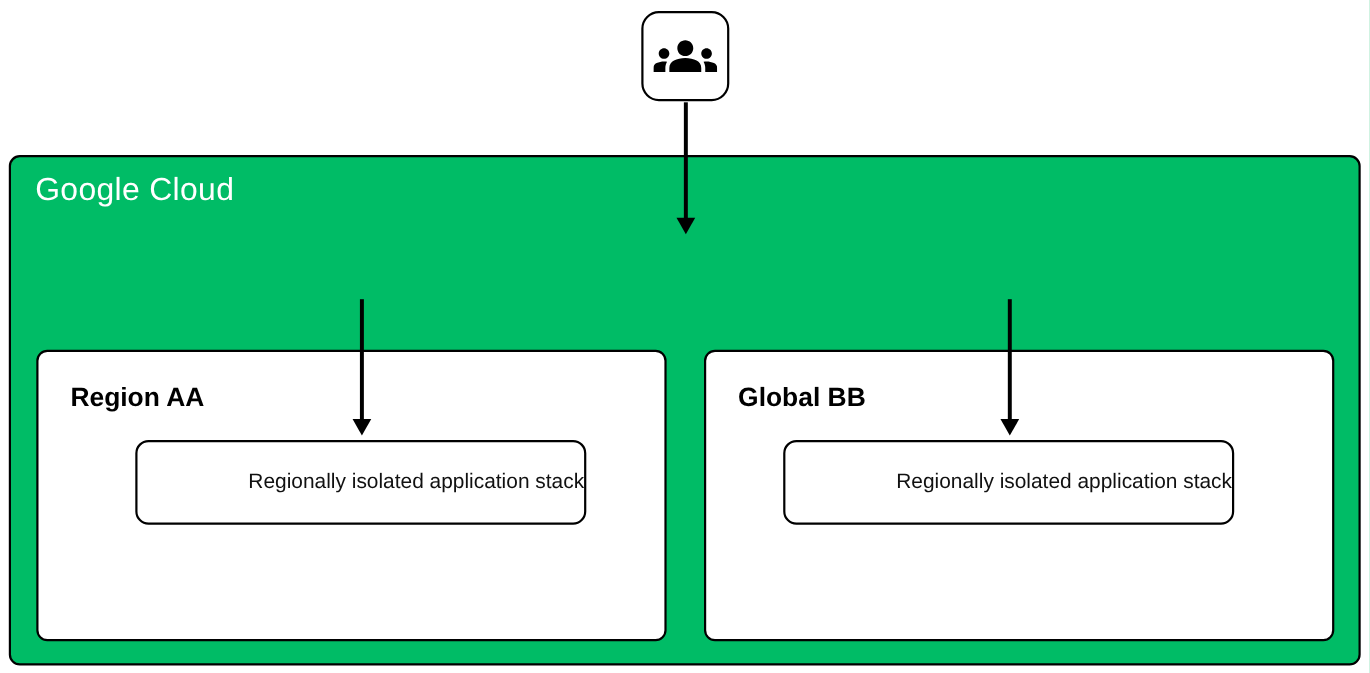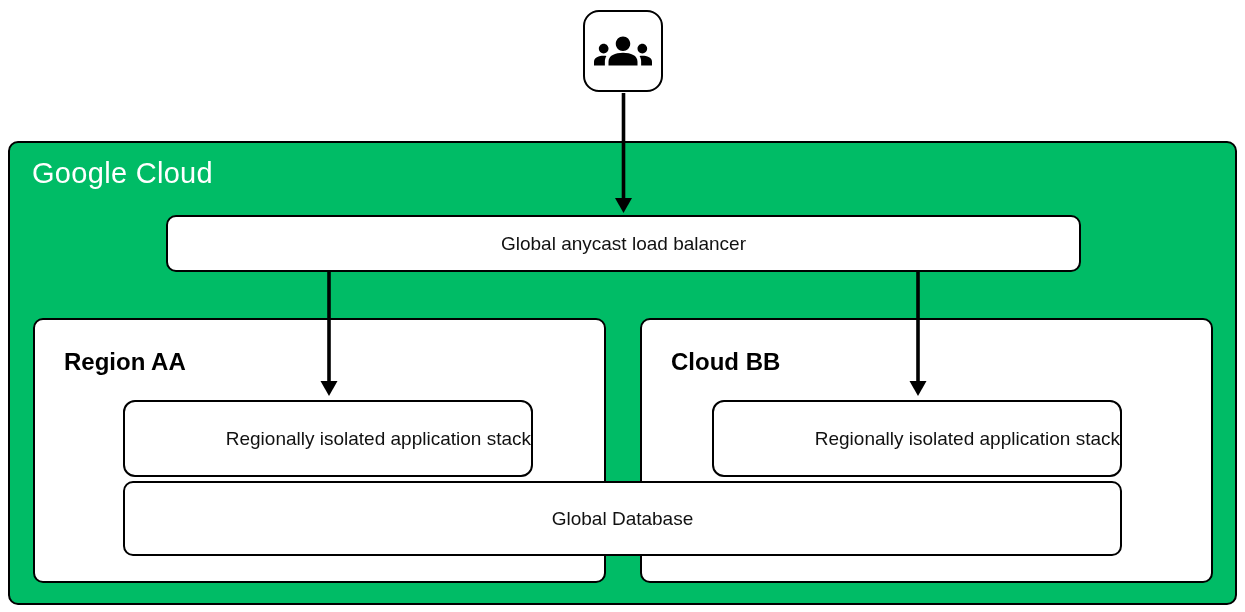--- a/index.html
+++ b/index.html
@@ -108,35 +108,29 @@
   <div class="users-box">
     <svg width="58" height="58" viewBox="0 0 24 24" aria-hidden="true">
       <path fill="#000000" d="M12 12.75c1.63 0 3.07.39 4.24.9 1.08.48 1.76 1.56 1.76 2.78V18H6v-1.57c0-1.22.68-2.3 1.76-2.78 1.17-.51 2.61-.9 4.24-.9zM4 13c1.1 0 2-.9 2-2s-.9-2-2-2-2 .9-2 2 .9 2 2 2zm1.13 1.1c-.37-.06-.74-.1-1.13-.1-.99 0-1.93.21-2.78.58C.48 14.9 0 15.62 0 16.43V18h4.5v-1.61c0-.83.23-1.61.63-2.29zM20 13c1.1 0 2-.9 2-2s-.9-2-2-2-2 .9-2 2 .9 2 2 2zm4 3.43c0-.81-.48-1.53-1.22-1.85-.85-.37-1.79-.58-2.78-.58-.39 0-.76.04-1.13.1.4.68.63 1.46.63 2.29V18H24v-1.57zM12 6c1.66 0 3 1.34 3 3s-1.34 3-3 3-3-1.34-3-3 1.34-3 3-3z"></path>
     </svg>
   </div>
 
   <div class="gcp-container" style="background: rgb(0, 188, 102);">
     <span class="gcp-label" style="color: rgb(255, 255, 255);">Google Cloud</span>
   </div>
 
-  <div class="node lb-box">
-    <span>Global anycast load balancer</span>
-  </div>
 
   <div class="node region-box region-aa">
     <span class="region-label">Region AA</span>
   </div>
 
   <div class="node region-box region-bb">
-    <span class="region-label">Cloud BB</span>
+    <span class="region-label">Global BB</span>
   </div>
 
-  <div class="node db-box">
-    <span>Global Database</span>
-  </div>
 
   <div class="node stack-box stack-a">
     <span>Regionally isolated application stack</span>
   </div>
 
   <div class="node stack-box stack-b">
     <span>Regionally isolated application stack</span>
   </div>
 
   <svg class="arrows-overlay" aria-hidden="true">

